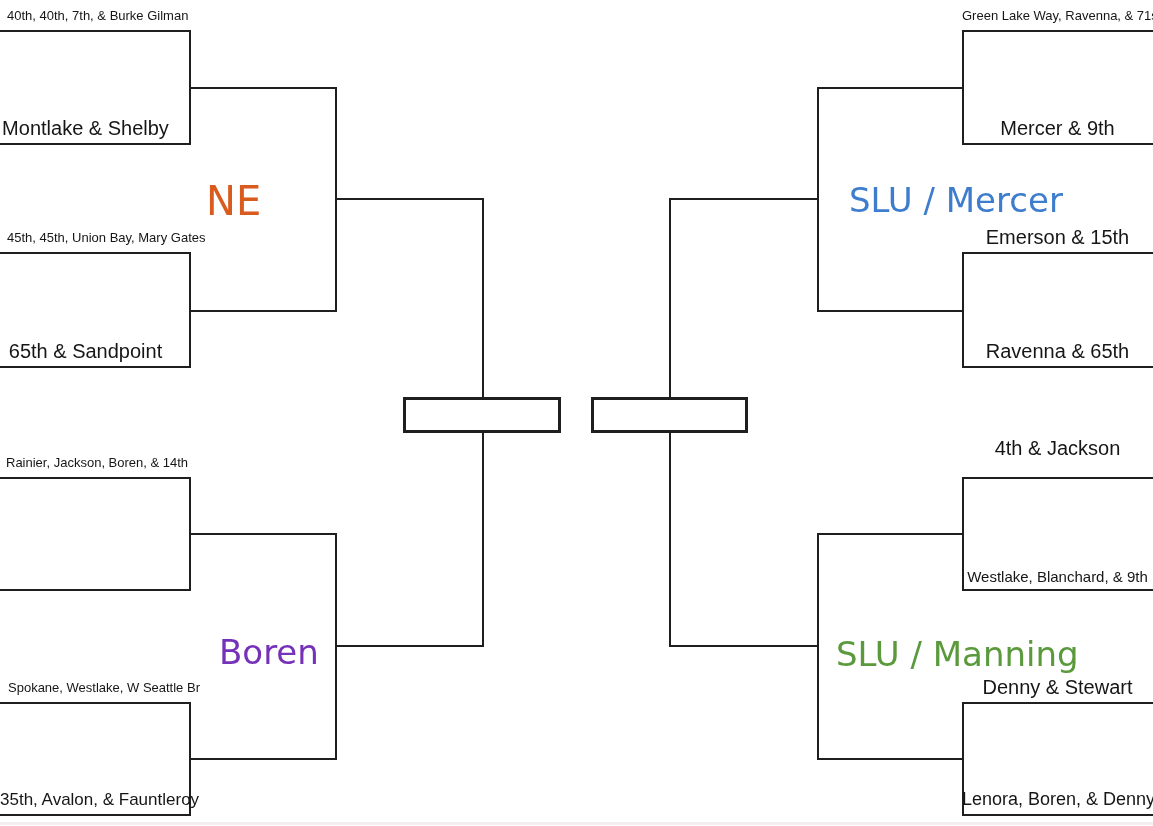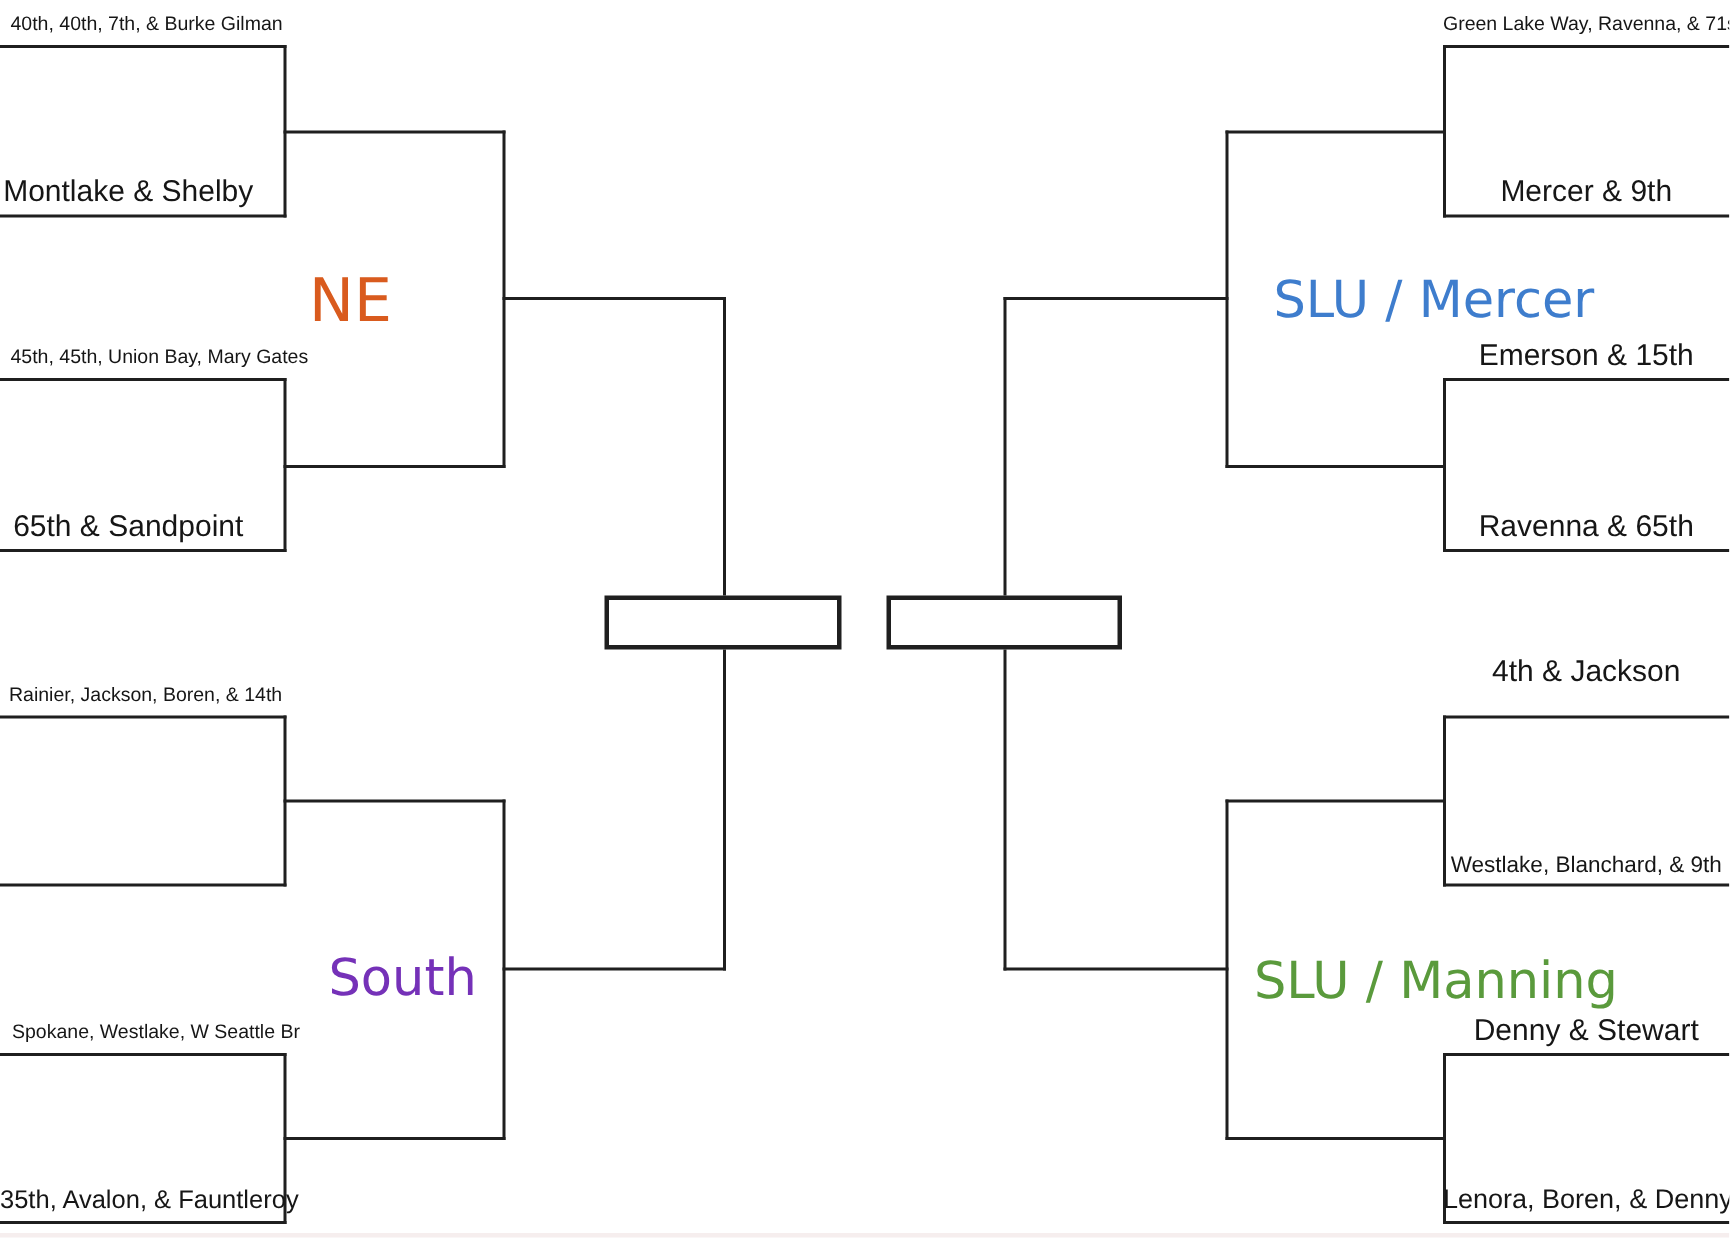--- a/index.html
+++ b/index.html
@@ -74,21 +74,21 @@
 
   <div class="ln" style="left:817px;top:533px;width:2px;height:227px"></div>
   <div class="ln" style="left:669px;top:645px;width:150px;height:2px"></div>
 
   <div class="ln" style="left:669px;top:198px;width:2px;height:449px"></div>
 
   <div class="final-box" style="left:403px;width:152px"></div>
   <div class="final-box" style="left:591px;width:151px"></div>
 
   <div class="region" style="left: 206px; top: 178px; font-size: 40px; color: rgb(217, 91, 30);">NE</div>
-  <div class="region" style="left: 219px; top: 632px; font-size: 34px; color: rgb(117, 49, 184);">South</div>
+  <div class="region" style="left: 219px; top: 632px; font-size: 34px; color: rgb(117, 49, 184);">Boren</div>
   <div class="region" style="left: 849px; top: 180px; font-size: 34px; color: rgb(62, 125, 205);">SLU / Mercer</div>
   <div class="region" style="left: 836px; top: 634px; font-size: 34px; color: rgb(90, 154, 60);">SLU / Manning</div>
 
   <div class="lbl sm" style="left:7px;top:8px">40th, 40th, 7th, &amp; Burke Gilman</div>
   <div class="lbl lg c-left" style="top:116px">Montlake &amp; Shelby</div>
   <div class="lbl sm" style="left:7px;top:230px">45th, 45th, Union Bay, Mary Gates</div>
   <div class="lbl lg c-left" style="top:339px">65th &amp; Sandpoint</div>
 
   <div class="lbl sm" style="left:6px;top:455px">Rainier, Jackson, Boren, &amp; 14th</div>
   <div class="lbl sm" style="left:8px;top:680px">Spokane, Westlake, W Seattle Br</div>

